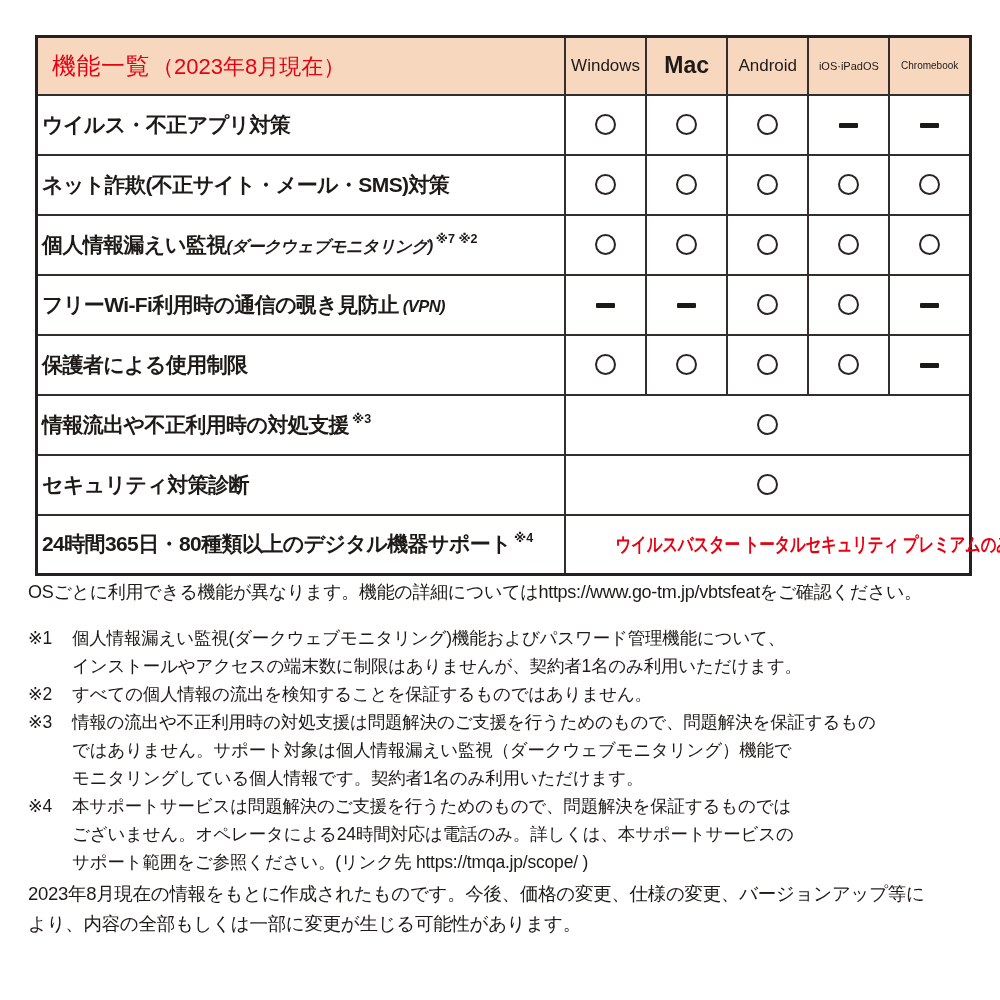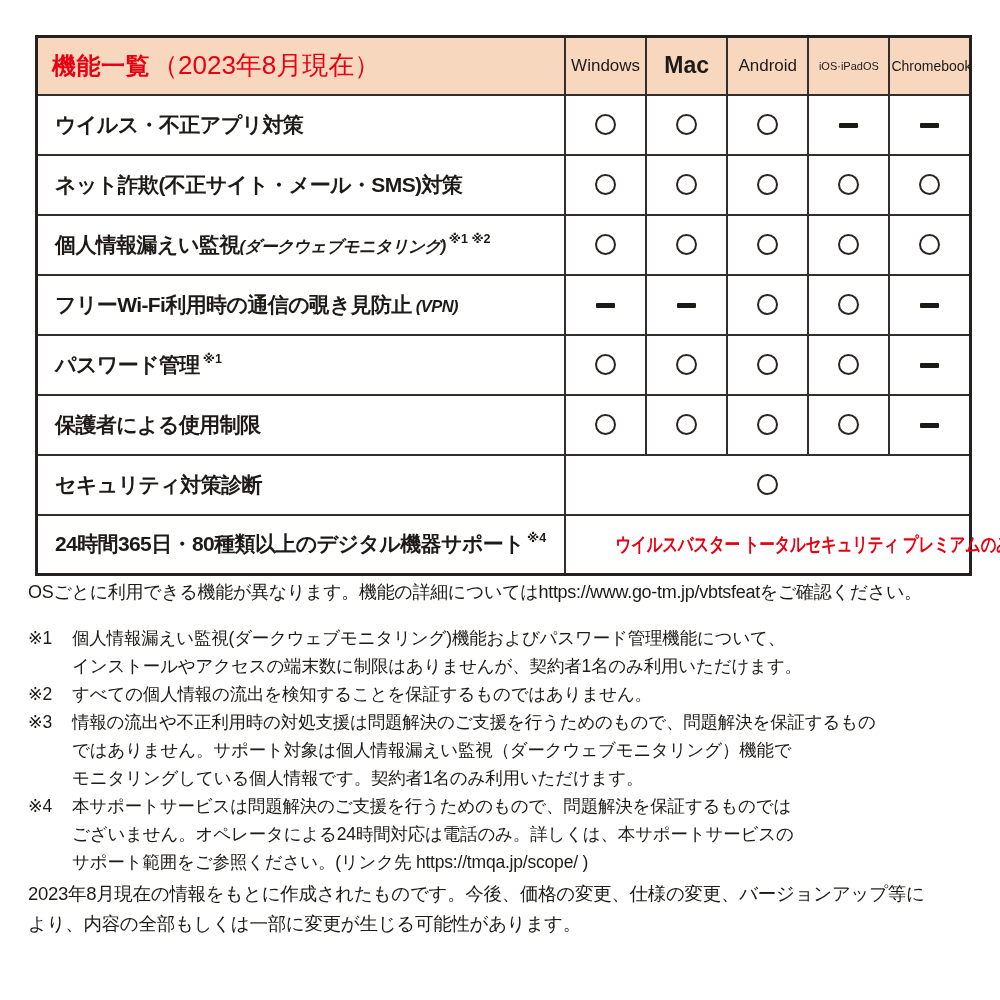--- a/index.html
+++ b/index.html
@@ -9,31 +9,31 @@
 
   
   table.feature-table { border-collapse:collapse; table-layout:fixed; width:937px;
     margin-left:7px; border:3px solid #262120; }
   col.c-label { width:528px; }
   col.c-os    { width:81px; }
   th,td { border:2px solid #332e2b; vertical-align:middle; }
 
   tr.head-row { height:58px; background:#f8d7bf; }
   th.title-cell { text-align:left; padding-left:14px; }
-  .title-main { color:#e60012; font-weight:bold; font-size:24px; letter-spacing:0.5px; }
-  .title-note { color:#e60012; font-weight:normal; font-size:26px; margin-left:2px; }
+  .title-main { color:#e60012; font-weight:normal; font-size:24px; letter-spacing:0.5px; }
+  .title-note { color:#e60012; font-weight:normal; font-size:22px; margin-left:2px; }
   th.os-head { text-align:center; font-weight:normal; padding:8px 1px; }
   th.os-0 { font-size:17px; }
   th.os-1 { font-size:23px; font-weight:bold;text-align:center; }
   th.os-2 { font-size:17px; }
   th.os-3 { font-size:11px; }
-  th.os-4 { font-size:14px; }
+  th.os-4 { font-size:10px; }
 
   tr.feature-row { height:60px; }
-  th.row-label { text-align:left; font-weight:bold; padding-left:17px; white-space:nowrap; }
+  th.row-label { text-align:left; font-weight:bold; padding-left:4px; white-space:nowrap; }
   .lbl       { font-size:21px; letter-spacing:-0.6px; }
   .lbl-paren { font-size:16.5px; letter-spacing:-0.5px;font-style:italic; }
   .lbl-sup   { font-size:12.5px; vertical-align:9px; margin-left:3px; }
 
   td.mark-cell { text-align:center; }
   .mark { display:inline-block; vertical-align:middle; }
   .mark-circle { width:21px; height:21px; border:2.5px solid #2b2623; border-radius:50%; }
   .mark-dash   { width:19px; height:5px; background:#1d1916; border-radius:1px; }
 
   td.span-cell { text-align:center; }
@@ -86,50 +86,46 @@
         </tr>
         <tr class="feature-row">
           <th class="row-label"><span class="lbl">ネット詐欺(不正サイト・メール・SMS)対策</span></th>
           <td class="mark-cell"><span class="mark mark-circle"></span></td>
           <td class="mark-cell"><span class="mark mark-circle"></span></td>
           <td class="mark-cell"><span class="mark mark-circle"></span></td>
           <td class="mark-cell"><span class="mark mark-circle"></span></td>
           <td class="mark-cell"><span class="mark mark-circle"></span></td>
         </tr>
         <tr class="feature-row">
-          <th class="row-label"><span class="lbl">個人情報漏えい監視</span><span class="lbl-paren">(ダークウェブモニタリング)</span><span class="lbl-sup">※1 ※2</span></th>
+          <th class="row-label"><span class="lbl">個人情報漏えい監視</span><span class="lbl-paren">(ダークウェブモニタリング)</span><span class="lbl-sup">※7 ※2</span></th>
           <td class="mark-cell"><span class="mark mark-circle"></span></td>
           <td class="mark-cell"><span class="mark mark-circle"></span></td>
           <td class="mark-cell"><span class="mark mark-circle"></span></td>
           <td class="mark-cell"><span class="mark mark-circle"></span></td>
           <td class="mark-cell"><span class="mark mark-circle"></span></td>
         </tr>
         <tr class="feature-row">
           <th class="row-label"><span class="lbl">フリーWi-Fi利用時の通信の覗き見防止</span><span class="lbl-paren"> (VPN)</span></th>
           <td class="mark-cell"><span class="mark mark-dash"></span></td>
           <td class="mark-cell"><span class="mark mark-dash"></span></td>
           <td class="mark-cell"><span class="mark mark-circle"></span></td>
           <td class="mark-cell"><span class="mark mark-circle"></span></td>
           <td class="mark-cell"><span class="mark mark-dash"></span></td>
         </tr>
         <tr class="feature-row">
-          <th class="row-label"><span class="lbl">パスワード管理</span><span class="lbl-sup">※1</span></th>
+          <th class="row-label"><span class="lbl">保護者による使用制限</span></th>
           <td class="mark-cell"><span class="mark mark-circle"></span></td>
           <td class="mark-cell"><span class="mark mark-circle"></span></td>
           <td class="mark-cell"><span class="mark mark-circle"></span></td>
           <td class="mark-cell"><span class="mark mark-circle"></span></td>
           <td class="mark-cell"><span class="mark mark-dash"></span></td>
         </tr>
         <tr class="feature-row">
-          <th class="row-label"><span class="lbl">保護者による使用制限</span></th>
-          <td class="mark-cell"><span class="mark mark-circle"></span></td>
-          <td class="mark-cell"><span class="mark mark-circle"></span></td>
-          <td class="mark-cell"><span class="mark mark-circle"></span></td>
-          <td class="mark-cell"><span class="mark mark-circle"></span></td>
-          <td class="mark-cell"><span class="mark mark-dash"></span></td>
+          <th class="row-label"><span class="lbl">情報流出や不正利用時の対処支援</span><span class="lbl-sup">※3</span></th>
+          <td class="span-cell" colspan="5"><span class="mark mark-circle"></span></td>
         </tr>
         <tr class="feature-row">
           <th class="row-label"><span class="lbl">セキュリティ対策診断</span></th>
           <td class="span-cell" colspan="5"><span class="mark mark-circle"></span></td>
         </tr>
         <tr class="feature-row">
           <th class="row-label"><span class="lbl">24時間365日・80種類以上のデジタル機器サポート</span><span class="lbl-sup">※4</span></th>
           <td class="span-cell" colspan="5"><span class="span-red-text">ウイルスバスター トータルセキュリティ プレミアムのみ</span></td>
         </tr>
       </tbody>

